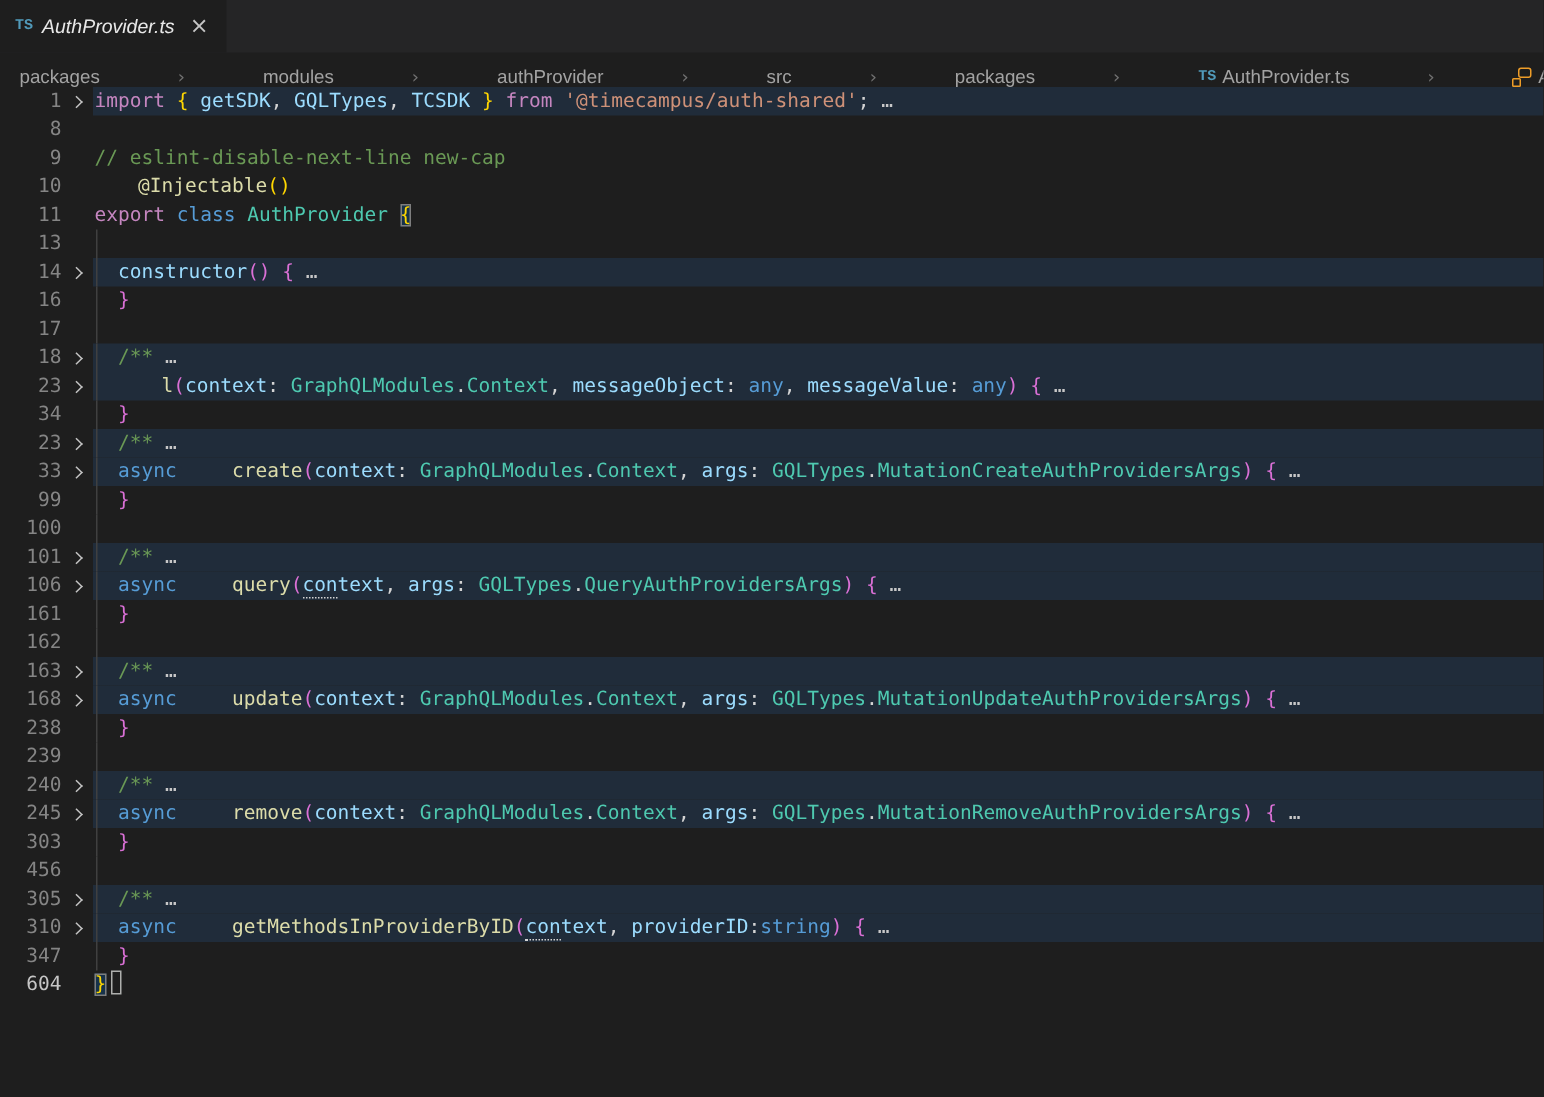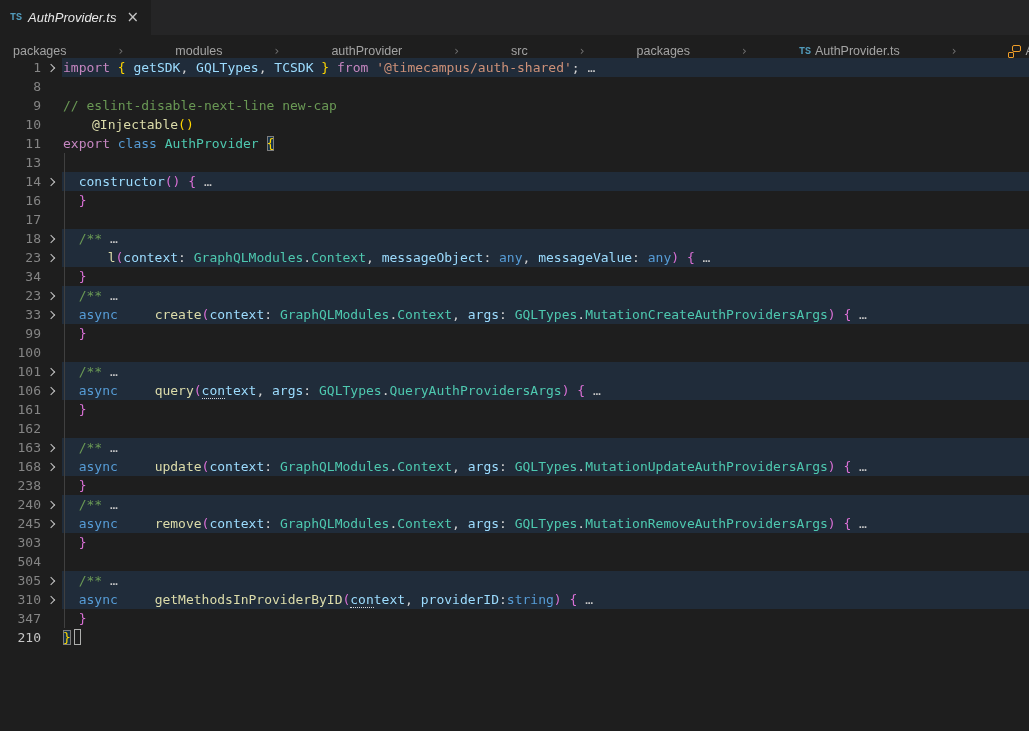--- a/index.html
+++ b/index.html
@@ -124,23 +124,24 @@
       <div class="row hl"><span class="num">33</span><span class="fold has"></span><span class="guide"></span><span class="code"><span class="pu">  </span><span class="kw">async </span><span class="fn">create</span><span class="or">(</span><span class="vr">context</span><span class="pu">: </span><span class="ty">GraphQLModules</span><span class="pu">.</span><span class="ty">Context</span><span class="pu">, </span><span class="vr">args</span><span class="pu">: </span><span class="ty">GQLTypes</span><span class="pu">.</span><span class="ty">MutationCreateAuthProvidersArgs</span><span class="or">) {</span><span class="el"> …</span></span></div>
       <div class="row"><span class="num">99</span><span class="fold"></span><span class="guide"></span><span class="code"><span class="or">  }</span></span></div>
       <div class="row"><span class="num">100</span><span class="fold"></span><span class="guide"></span><span class="code"></span></div>
       <div class="row hl"><span class="num">101</span><span class="fold has"></span><span class="guide"></span><span class="code"><span class="cm">  /**</span><span class="el"> …</span></span></div>
       <div class="row hl"><span class="num">106</span><span class="fold has"></span><span class="guide"></span><span class="code"><span class="pu">  </span><span class="kw">async </span><span class="fn">query</span><span class="or">(</span><span class="vr hint">con</span><span class="vr">text</span><span class="pu">, </span><span class="vr">args</span><span class="pu">: </span><span class="ty">GQLTypes</span><span class="pu">.</span><span class="ty">QueryAuthProvidersArgs</span><span class="or">) {</span><span class="el"> …</span></span></div>
       <div class="row"><span class="num">161</span><span class="fold"></span><span class="guide"></span><span class="code"><span class="or">  }</span></span></div>
       <div class="row"><span class="num">162</span><span class="fold"></span><span class="guide"></span><span class="code"></span></div>
       <div class="row hl"><span class="num">163</span><span class="fold has"></span><span class="guide"></span><span class="code"><span class="cm">  /**</span><span class="el"> …</span></span></div>
       <div class="row hl"><span class="num">168</span><span class="fold has"></span><span class="guide"></span><span class="code"><span class="pu">  </span><span class="kw">async </span><span class="fn">update</span><span class="or">(</span><span class="vr">context</span><span class="pu">: </span><span class="ty">GraphQLModules</span><span class="pu">.</span><span class="ty">Context</span><span class="pu">, </span><span class="vr">args</span><span class="pu">: </span><span class="ty">GQLTypes</span><span class="pu">.</span><span class="ty">MutationUpdateAuthProvidersArgs</span><span class="or">) {</span><span class="el"> …</span></span></div>
       <div class="row"><span class="num">238</span><span class="fold"></span><span class="guide"></span><span class="code"><span class="or">  }</span></span></div>
+      <div class="row"><span class="num">239</span><span class="fold"></span><span class="guide"></span><span class="code"></span></div>
       <div class="row hl"><span class="num">240</span><span class="fold has"></span><span class="guide"></span><span class="code"><span class="cm">  /**</span><span class="el"> …</span></span></div>
       <div class="row hl"><span class="num">245</span><span class="fold has"></span><span class="guide"></span><span class="code"><span class="pu">  </span><span class="kw">async </span><span class="fn">remove</span><span class="or">(</span><span class="vr">context</span><span class="pu">: </span><span class="ty">GraphQLModules</span><span class="pu">.</span><span class="ty">Context</span><span class="pu">, </span><span class="vr">args</span><span class="pu">: </span><span class="ty">GQLTypes</span><span class="pu">.</span><span class="ty">MutationRemoveAuthProvidersArgs</span><span class="or">) {</span><span class="el"> …</span></span></div>
       <div class="row"><span class="num">303</span><span class="fold"></span><span class="guide"></span><span class="code"><span class="or">  }</span></span></div>
-      <div class="row"><span class="num">504</span><span class="fold"></span><span class="guide"></span><span class="code"></span></div>
+      <div class="row"><span class="num">456</span><span class="fold"></span><span class="guide"></span><span class="code"></span></div>
       <div class="row hl"><span class="num">305</span><span class="fold has"></span><span class="guide"></span><span class="code"><span class="cm">  /**</span><span class="el"> …</span></span></div>
       <div class="row hl"><span class="num">310</span><span class="fold has"></span><span class="guide"></span><span class="code"><span class="pu">  </span><span class="kw">async </span><span class="fn">getMethodsInProviderByID</span><span class="or">(</span><span class="vr hint">con</span><span class="vr">text</span><span class="pu">, </span><span class="vr">providerID</span><span class="pu">:</span><span class="kw">string</span><span class="or">) {</span><span class="el"> …</span></span></div>
       <div class="row"><span class="num">347</span><span class="fold"></span><span class="guide"></span><span class="code"><span class="or">  }</span></span></div>
-      <div class="row active"><span class="num">210</span><span class="fold"></span><span class="code"><span class="au match">}</span><span class="cursor"></span></span></div>
+      <div class="row active"><span class="num">604</span><span class="fold"></span><span class="code"><span class="au match">}</span><span class="cursor"></span></span></div>
     </div>
 
 </div>
 
 </body></html>

